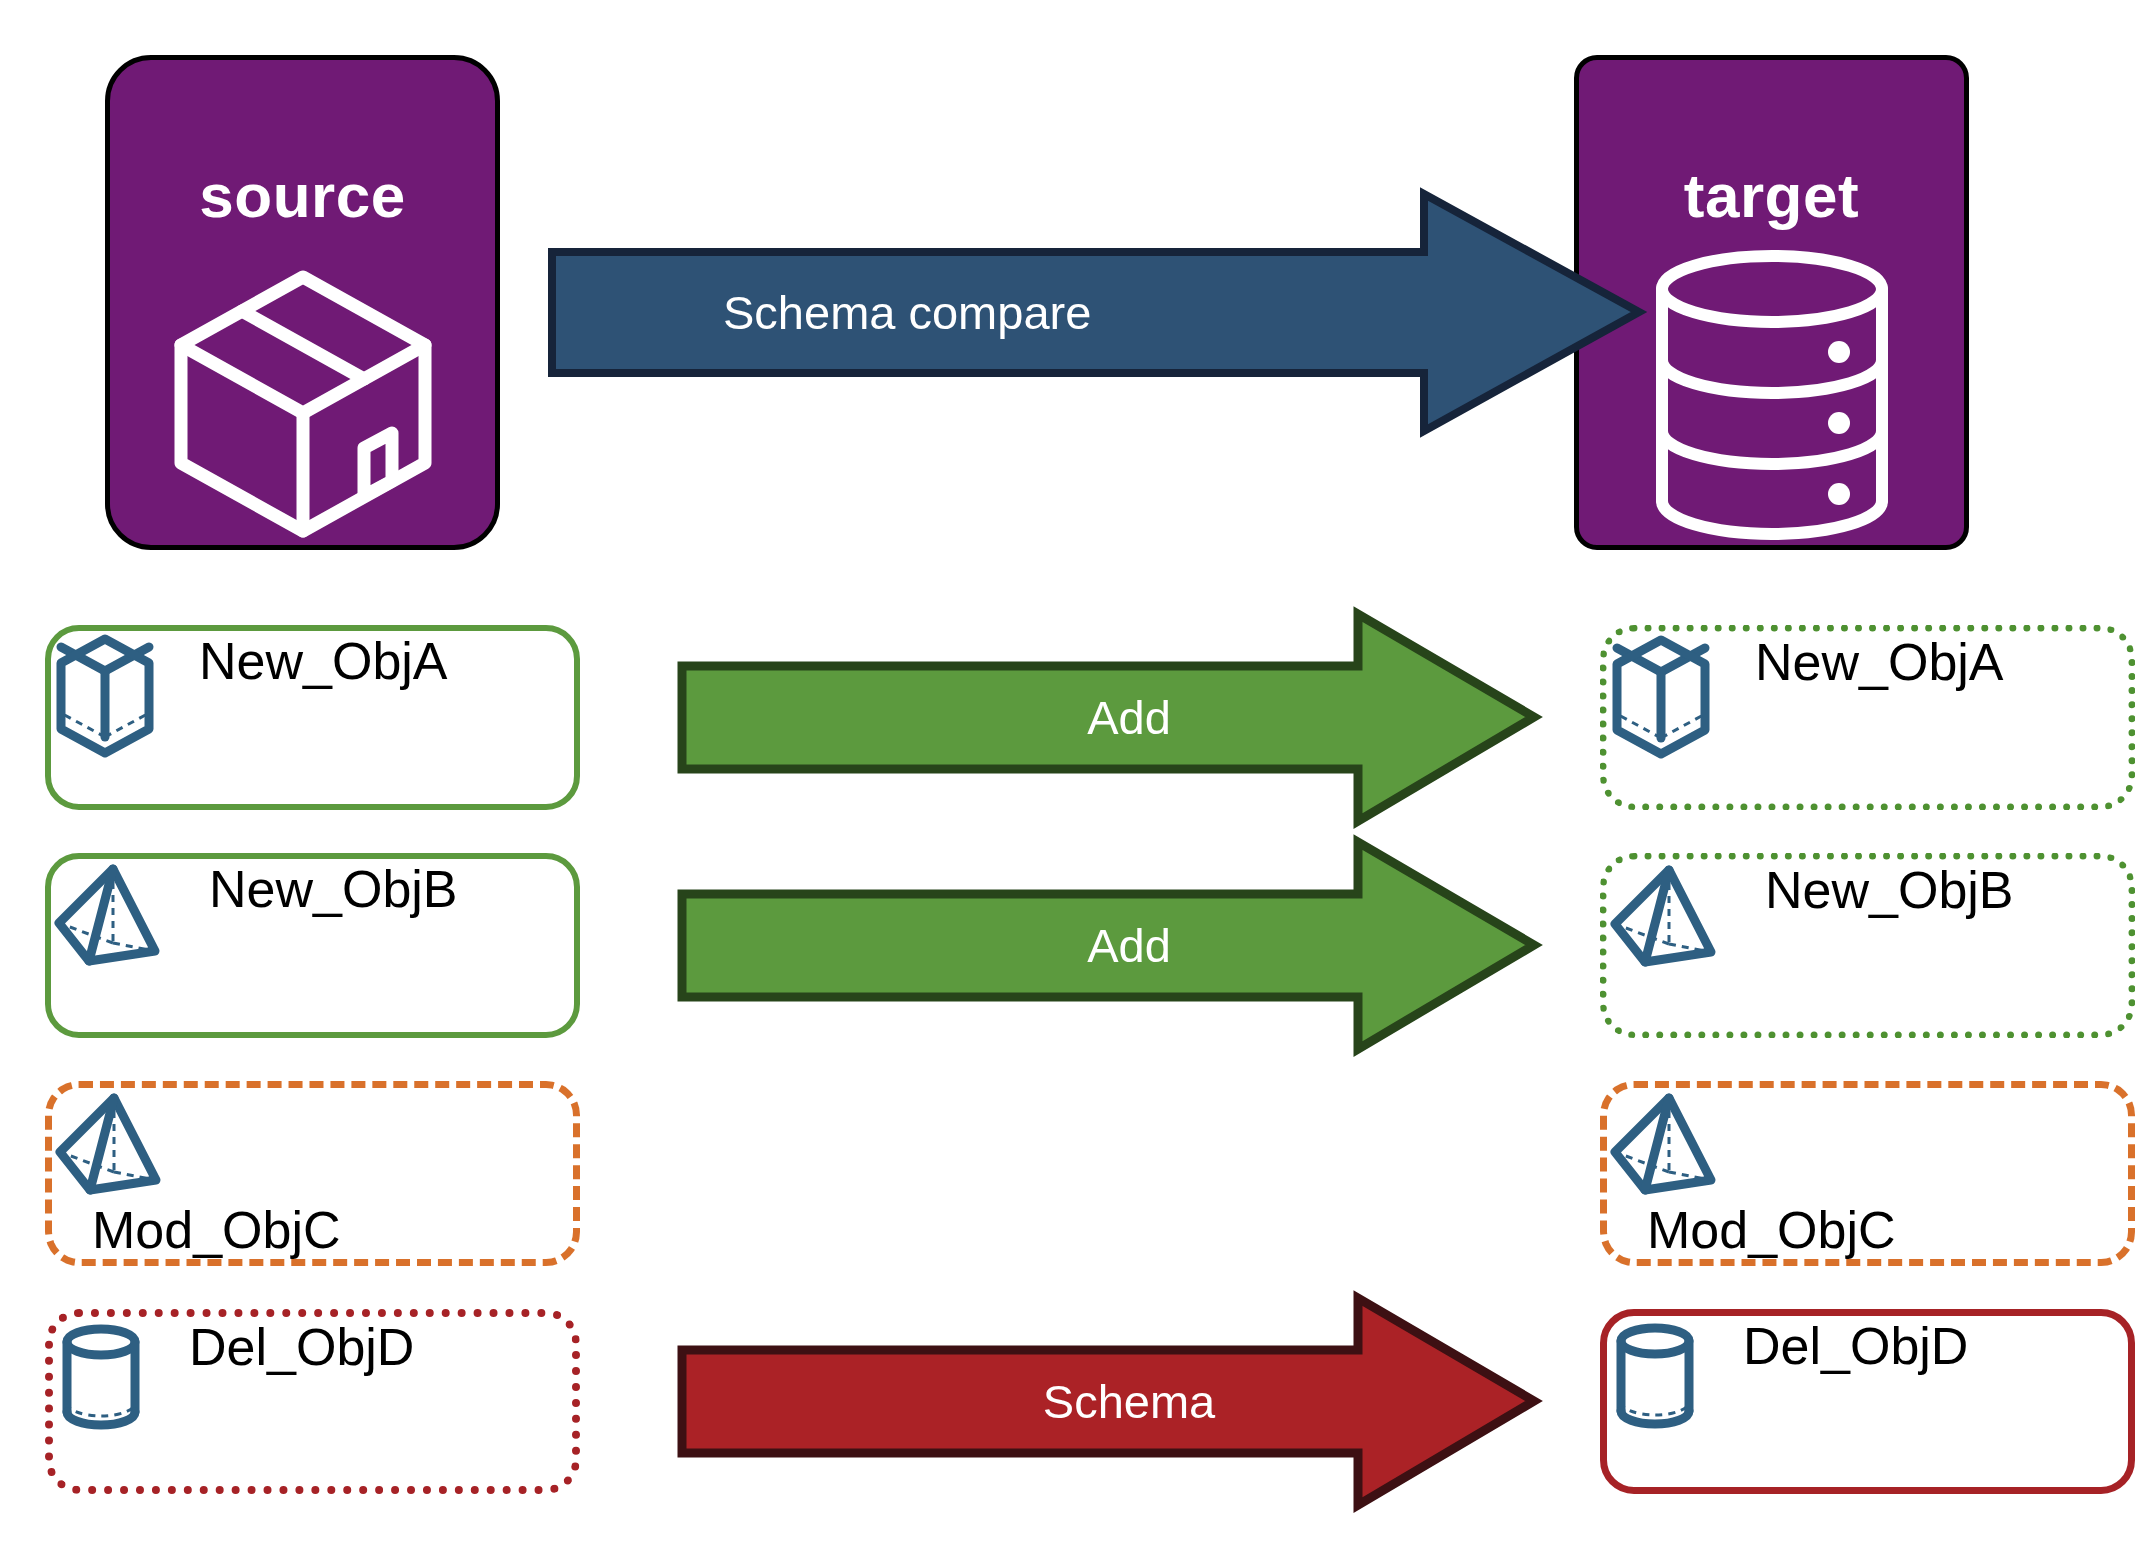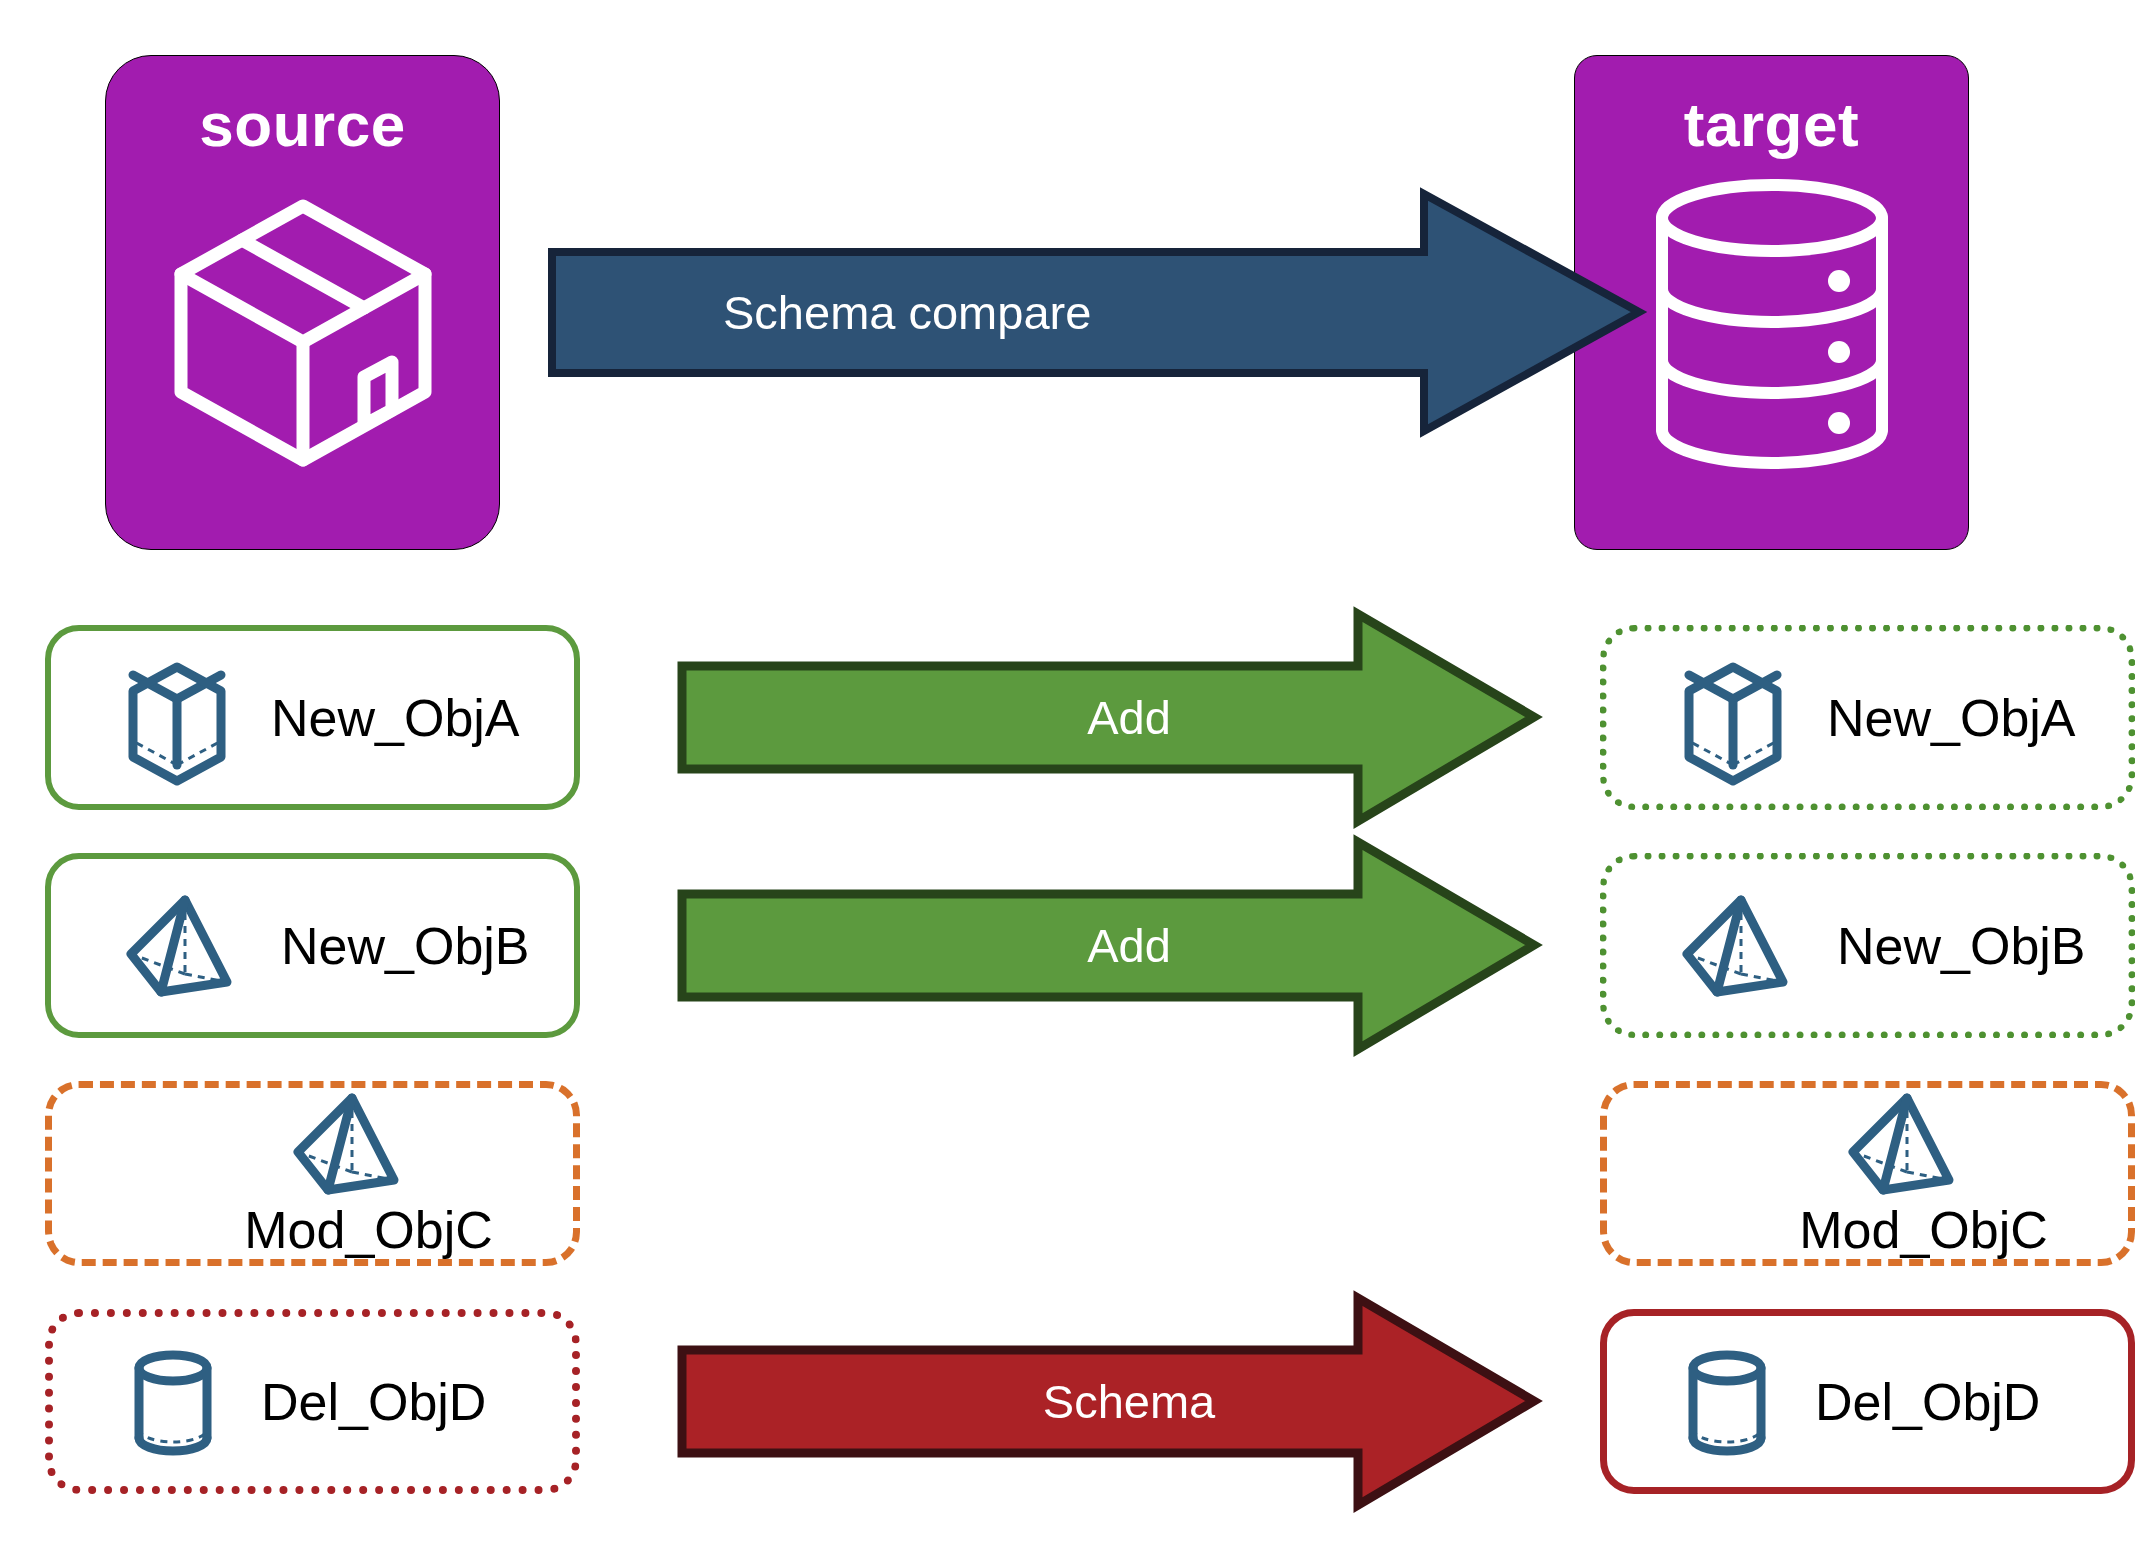--- a/index.html
+++ b/index.html
@@ -19,26 +19,27 @@
     position: absolute;
     inset: 0;
     width: 2150px;
     height: 1550px;
   }
 
   
   .endpoint-card {
     position: absolute;
     box-sizing: border-box;
-    background: #a21caf;
-    border: 1px solid #000000;
+    background: #701a75;
+    border: 5px solid #000000;
     border-radius: 46px;
     display: flex;
     flex-direction: column;
     align-items: center;
+    justify-content: flex-end;
   }
   .endpoint-title {
     color: #ffffff;
     font-size: 62px;
     font-weight: bold;
     letter-spacing: 0.5px;
     margin-top: 38px;
     line-height: 1;
   }
   .endpoint-glyph {
@@ -76,22 +77,21 @@
     box-sizing: border-box;
   }
 
   
   .obj-card {
     position: absolute;
     box-sizing: border-box;
     background: #ffffff;
     border-radius: 34px;
     display: flex;
-    align-items: center;
-    padding-left: 72px;
+    align-items: flex-start;
   }
   .obj-card .obj-icon { flex: 0 0 auto; }
   .obj-card .obj-label {
     font-size: 52px;
     color: #000000;
     margin-left: 40px;
     white-space: nowrap;
   }
 
   .bd-green-solid  { border: 6px solid #5C9A3E; }

